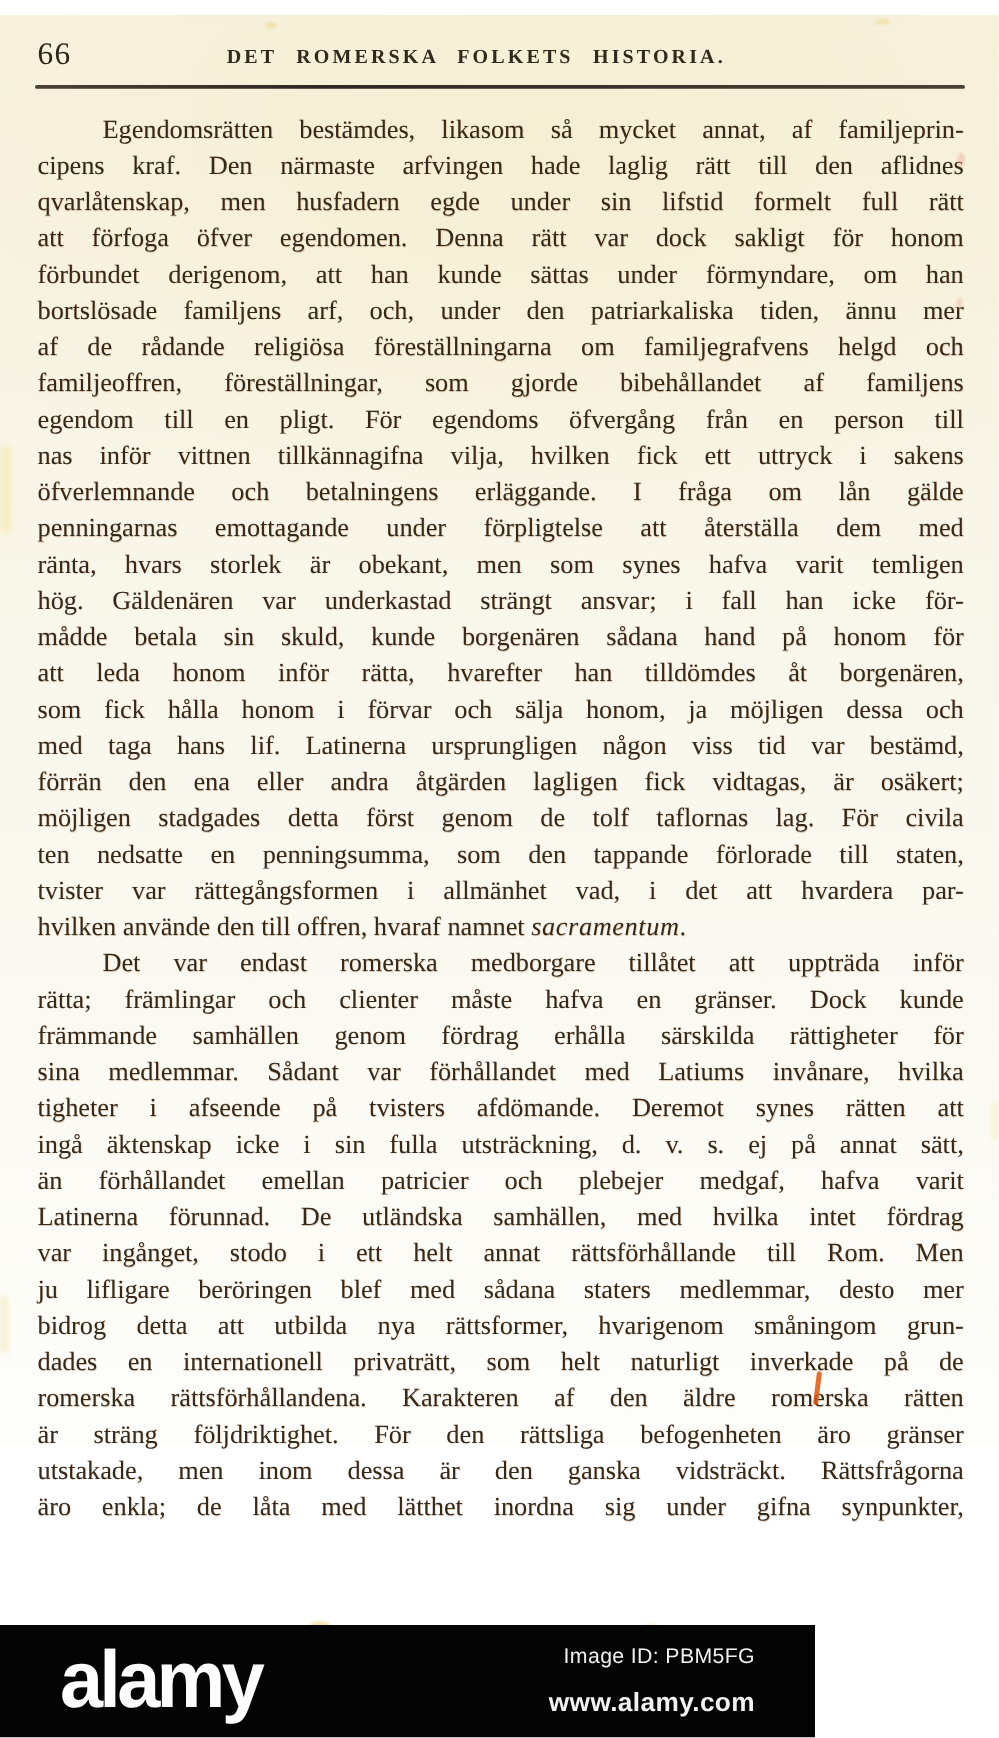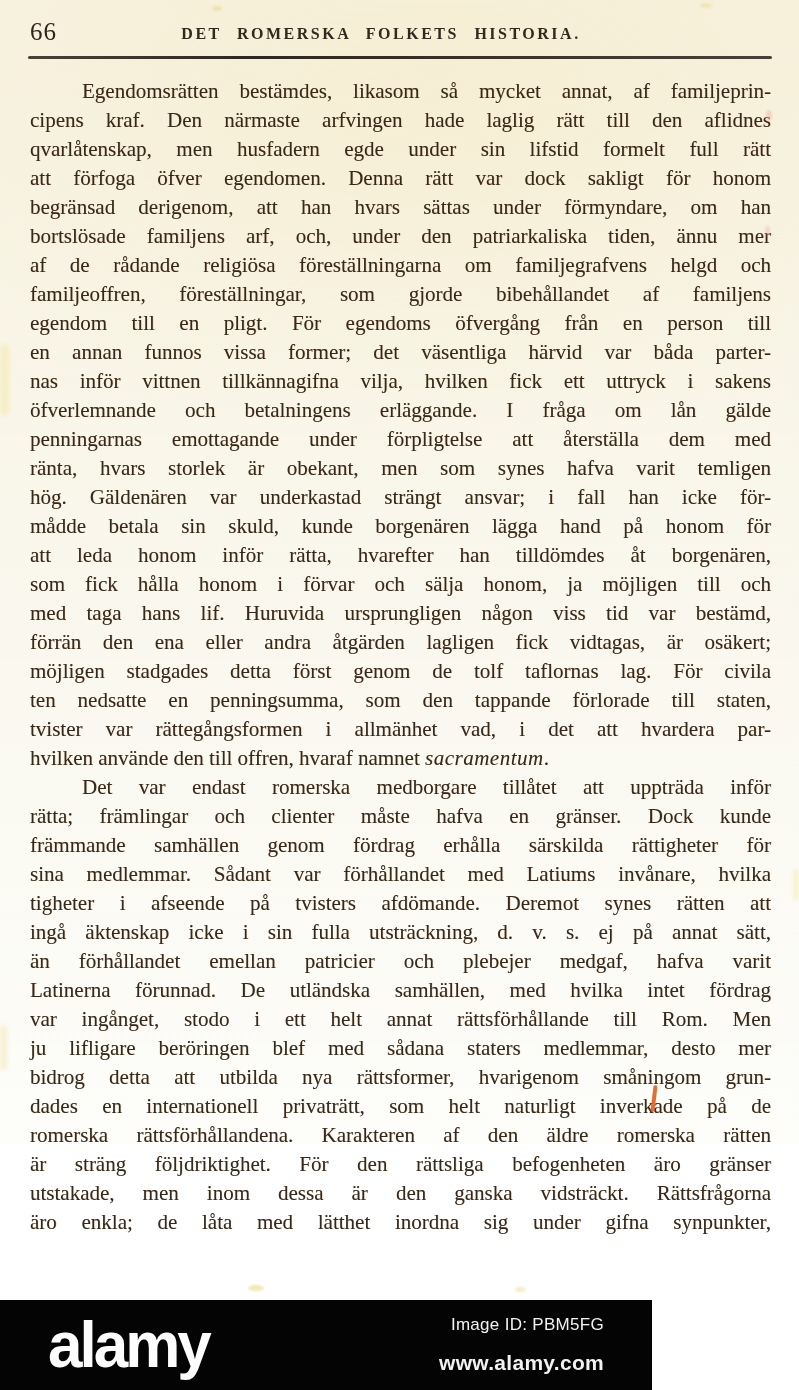--- a/index.html
+++ b/index.html
@@ -7,21 +7,21 @@
     position: relative;
     width: 799px;
     height: 1390px;
     overflow: hidden;
     font-family: "Liberation Serif", "DejaVu Serif", serif;
   }
 
   
   #paper {
     position: absolute;
-    left: 0; top: 0;
+    left: 0; top: 12px;
     width: 799px; height: 1144px;
     background:
       radial-gradient(ellipse 900px 500px at 55% 8%, rgba(246,238,210,0.9), rgba(246,238,210,0) 70%),
       linear-gradient(180deg, #f7f2e1 0%, #f9f6ea 40%, #fbfaf3 75%, #fdfdfa 100%);
   }
 
   .page-number {
     position: absolute;
     left: 30px; top: 18px;
     font-size: 25px;
@@ -116,35 +116,34 @@
   <div id="paper">
     <span class="page-number">66</span>
     <div class="running-title">DET ROMERSKA FOLKETS HISTORIA.</div>
     <div class="header-rule"></div>
 
     <div class="page-body">
         <div class="tline indent">Egendomsrätten bestämdes, likasom så mycket annat, af familjeprin-</div>
         <div class="tline">cipens kraf. Den närmaste arfvingen hade laglig rätt till den aflidnes</div>
         <div class="tline">qvarlåtenskap, men husfadern egde under sin lifstid formelt full rätt</div>
         <div class="tline">att förfoga öfver egendomen. Denna rätt var dock sakligt för honom</div>
-        <div class="tline">begränsad derigenom, att han hvars sättas under förmyndare, om han</div>
+        <div class="tline">förbundet derigenom, att han kunde sättas under förmyndare, om han</div>
         <div class="tline">bortslösade familjens arf, och, under den patriarkaliska tiden, ännu mer</div>
         <div class="tline">af de rådande religiösa föreställningarna om familjegrafvens helgd och</div>
         <div class="tline">familjeoffren, föreställningar, som gjorde bibehållandet af familjens</div>
         <div class="tline">egendom till en pligt. För egendoms öfvergång från en person till</div>
-        <div class="tline">en annan funnos vissa former; det väsentliga härvid var båda parter-</div>
         <div class="tline">nas inför vittnen tillkännagifna vilja, hvilken fick ett uttryck i sakens</div>
         <div class="tline">öfverlemnande och betalningens erläggande. I fråga om lån gälde</div>
         <div class="tline">penningarnas emottagande under förpligtelse att återställa dem med</div>
         <div class="tline">ränta, hvars storlek är obekant, men som synes hafva varit temligen</div>
         <div class="tline">hög. Gäldenären var underkastad strängt ansvar; i fall han icke för-</div>
-        <div class="tline">mådde betala sin skuld, kunde borgenären lägga hand på honom för</div>
+        <div class="tline">mådde betala sin skuld, kunde borgenären sådana hand på honom för</div>
         <div class="tline">att leda honom inför rätta, hvarefter han tilldömdes åt borgenären,</div>
-        <div class="tline">som fick hålla honom i förvar och sälja honom, ja möjligen till och</div>
-        <div class="tline">med taga hans lif. Huruvida ursprungligen någon viss tid var bestämd,</div>
+        <div class="tline">som fick hålla honom i förvar och sälja honom, ja möjligen dessa och</div>
+        <div class="tline">med taga hans lif. Latinerna ursprungligen någon viss tid var bestämd,</div>
         <div class="tline">förrän den ena eller andra åtgärden lagligen fick vidtagas, är osäkert;</div>
         <div class="tline">möjligen stadgades detta först genom de tolf taflornas lag. För civila</div>
         <div class="tline">ten nedsatte en penningsumma, som den tappande förlorade till staten,</div>
         <div class="tline">tvister var rättegångsformen i allmänhet vad, i det att hvardera par-</div>
         <div class="tline end">hvilken använde den till offren, hvaraf namnet <em>sacramentum</em>.</div>
         <div class="tline indent">Det var endast romerska medborgare tillåtet att uppträda inför</div>
         <div class="tline">rätta; främlingar och clienter måste hafva en gränser. Dock kunde</div>
         <div class="tline">främmande samhällen genom fördrag erhålla särskilda rättigheter för</div>
         <div class="tline">sina medlemmar. Sådant var förhållandet med Latiums invånare, hvilka</div>
         <div class="tline">tigheter i afseende på tvisters afdömande. Deremot synes rätten att</div>

